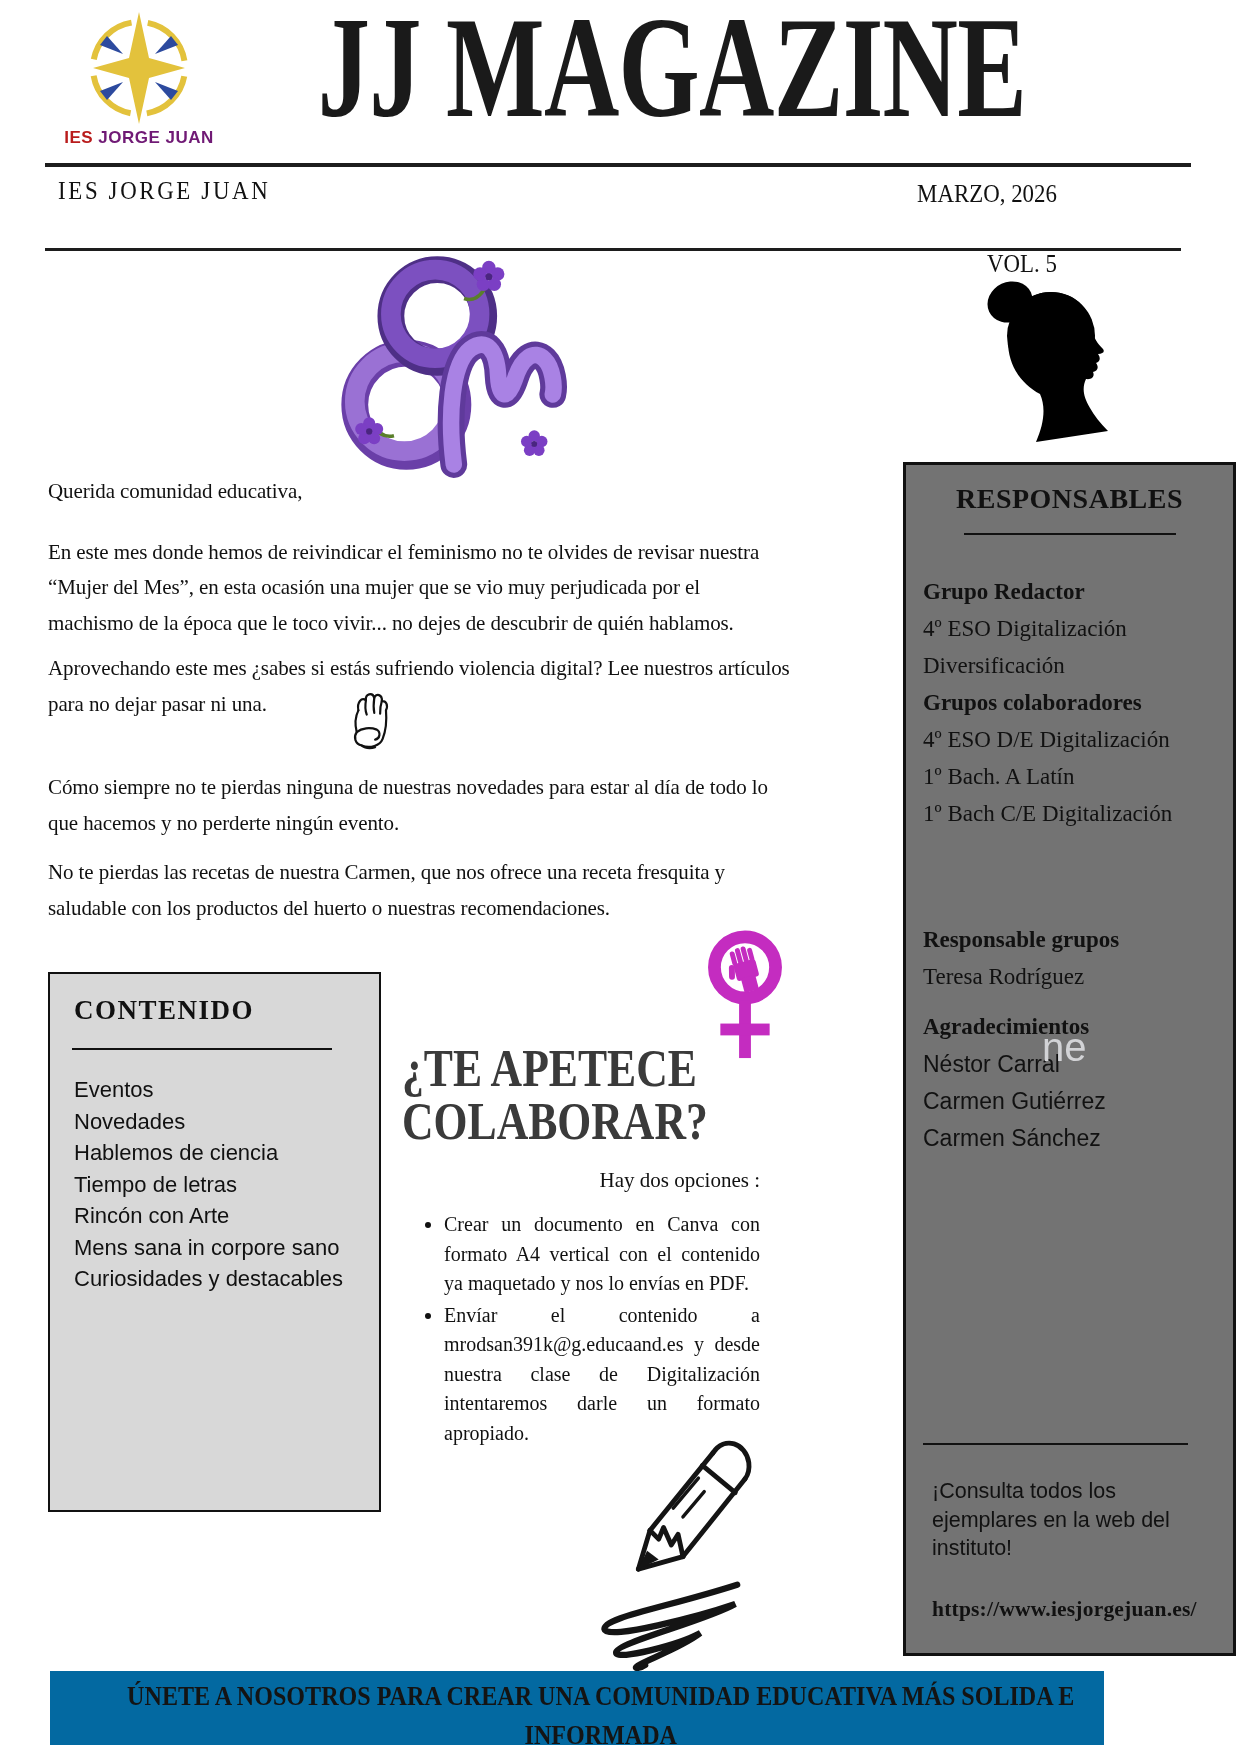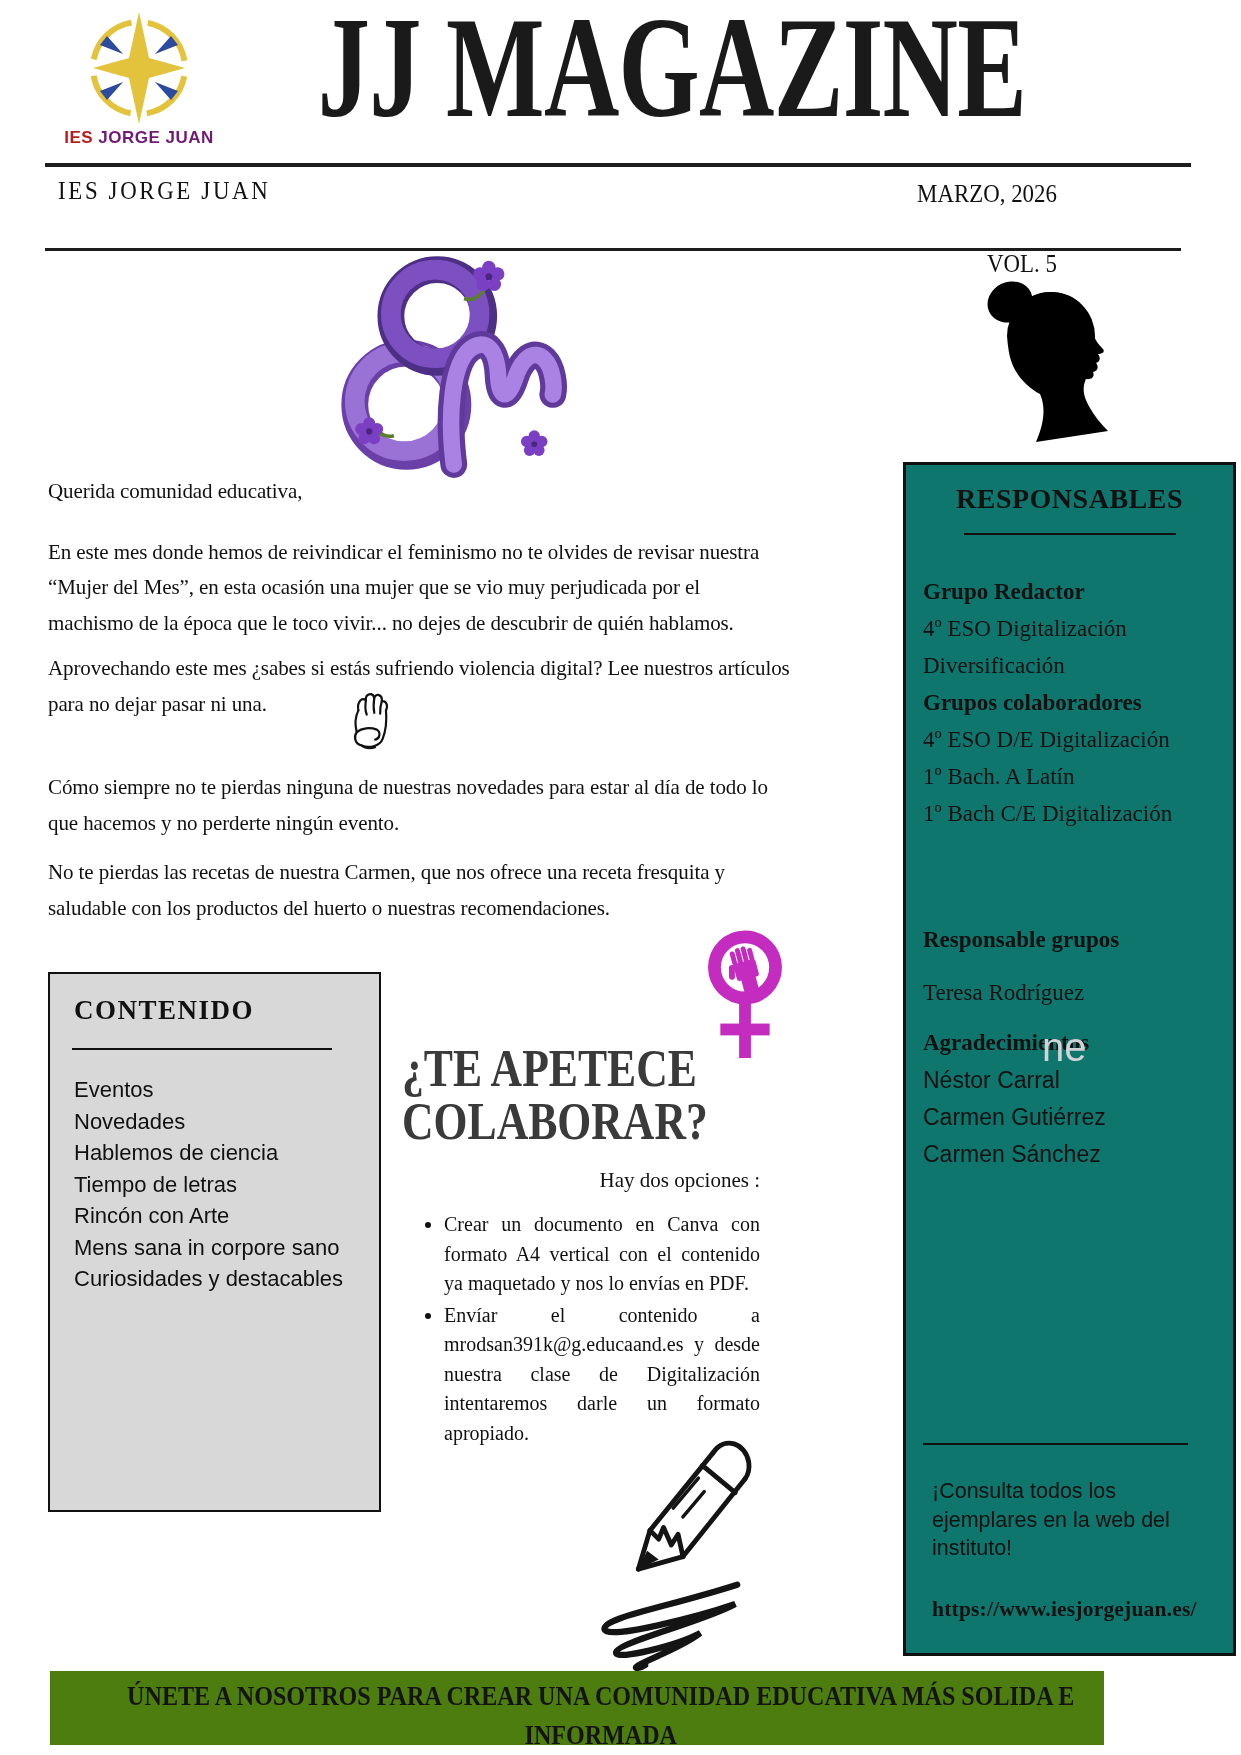--- a/index.html
+++ b/index.html
@@ -46,39 +46,39 @@
   .feminist{left:698px;top:924px;}
   .colab{left:402px;top:1042px;width:358px;}
   .colab h2{margin:0;font-size:52px;line-height:53px;font-weight:bold;color:#3a3a3a;white-space:pre;}
   .colab h2 .squeeze{display:inline-block;transform:scaleX(.84);transform-origin:0 0;white-space:pre;}
   .colab .intro{margin-top:17px;font-size:21px;line-height:30px;text-align:right;}
   .colab ul{margin:15px 0 0 0;padding-left:42px;font-size:20px;line-height:29.5px;text-align:justify;}
   .colab li{margin-bottom:2px;}
   .pencil{left:556px;top:1412px;}
 
   
-  .sidebar{left:903px;top:462px;width:333px;height:1194px;background:#0f766e;border:3px solid #111;box-sizing:border-box;}
+  .sidebar{left:903px;top:462px;width:333px;height:1194px;background:#737373;border:3px solid #111;box-sizing:border-box;}
   .sidebar h2{margin:17px 0 0 0;text-align:center;font-size:28px;line-height:34px;font-weight:bold;letter-spacing:.5px;}
   .sidebar .hr{width:212px;height:2px;background:#111;margin:17px auto 0;}
   .entries{margin:38px 0 0 17px;font-size:23px;line-height:37px;}
   .entries .b{font-weight:bold;}
   .entries .sans{font-family:"Liberation Sans",sans-serif;}
   .entries .gap-xl{margin-top:89px;font-family:Liberation Serif, serif;}
-  .entries .gap-md{margin-top:16px;}
+  .entries .gap-md{}
   .entries .gap-sm{margin-top:13px;}
   .entries .gap-xs{margin-top:1px;}
   .watermark{position:absolute;left:136px;top:560px;font-family:"Liberation Sans",sans-serif;
              font-size:40px;color:#d2d3d6;}
   .side-rule{position:absolute;left:17px;top:978px;width:265px;height:2px;background:#111;}
   .side-note{position:absolute;left:26px;top:1012px;width:268px;
              font-family:"Liberation Sans",sans-serif;font-size:21.5px;line-height:28.5px;}
   .side-url{position:absolute;left:26px;top:1132px;font-size:21.5px;font-weight:bold;letter-spacing:.2px;cursor:pointer;}
 
   
-  .banner{left:50px;top:1671px;width:1054px;height:74px;background:#4d7c0f;text-align:center;}
+  .banner{left:50px;top:1671px;width:1054px;height:74px;background:#0369a1;text-align:center;}
   .banner .inner{display:inline-block;margin-top:5px;font-weight:bold;font-size:28px;line-height:39px;
                  white-space:pre;transform:scaleX(.86);transform-origin:50% 0;color:#141414;}
 
   svg{display:block;}
 </style>
 </head>
 <body>
 
 <div class="page">
 

